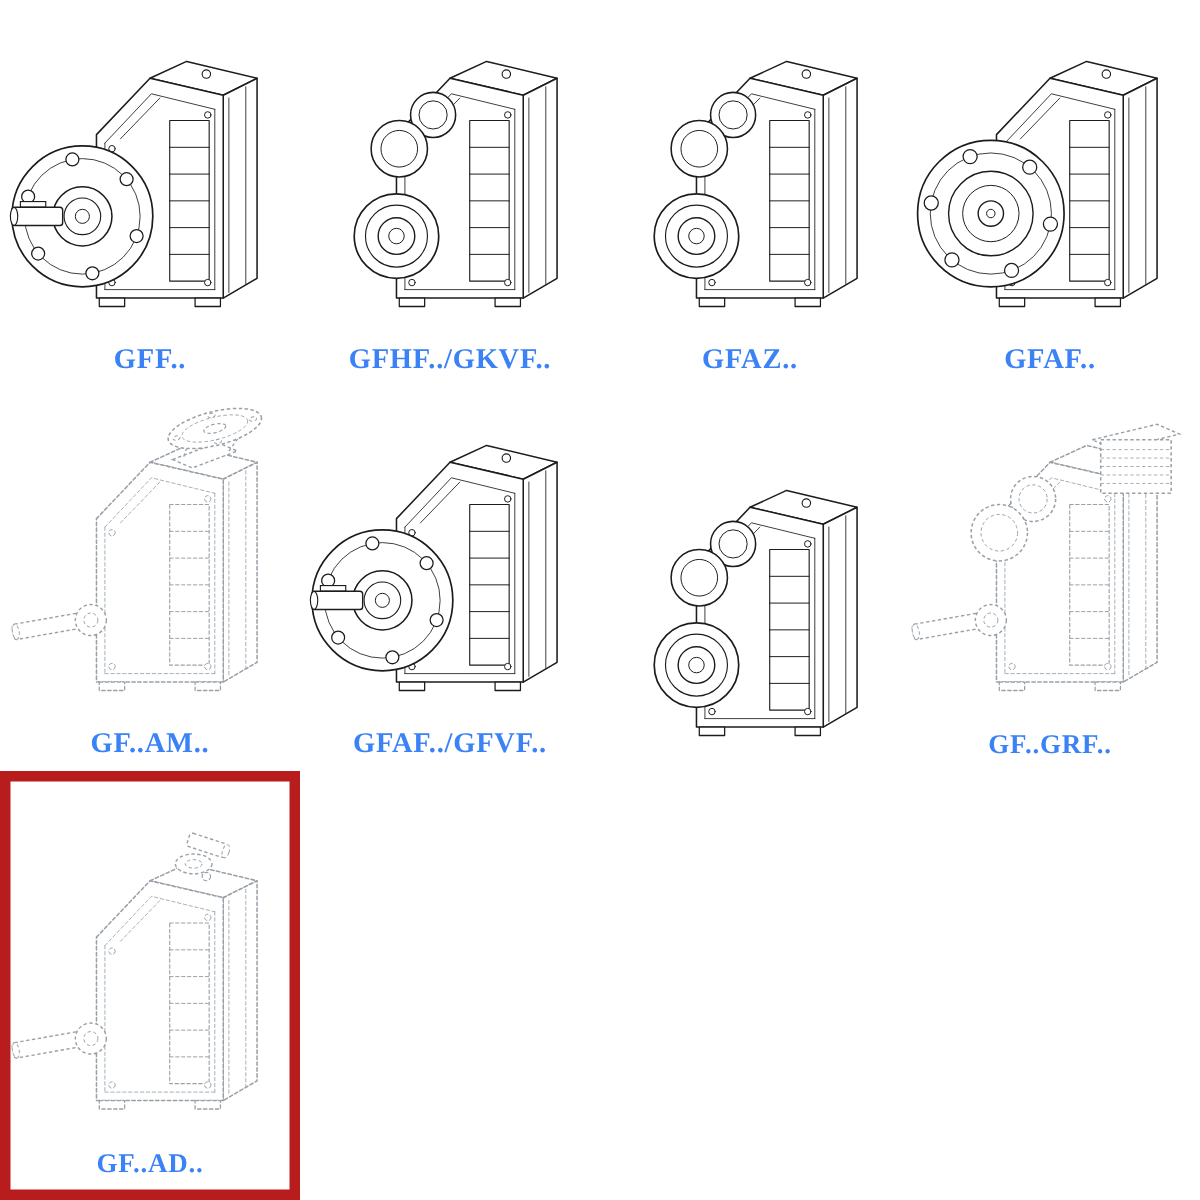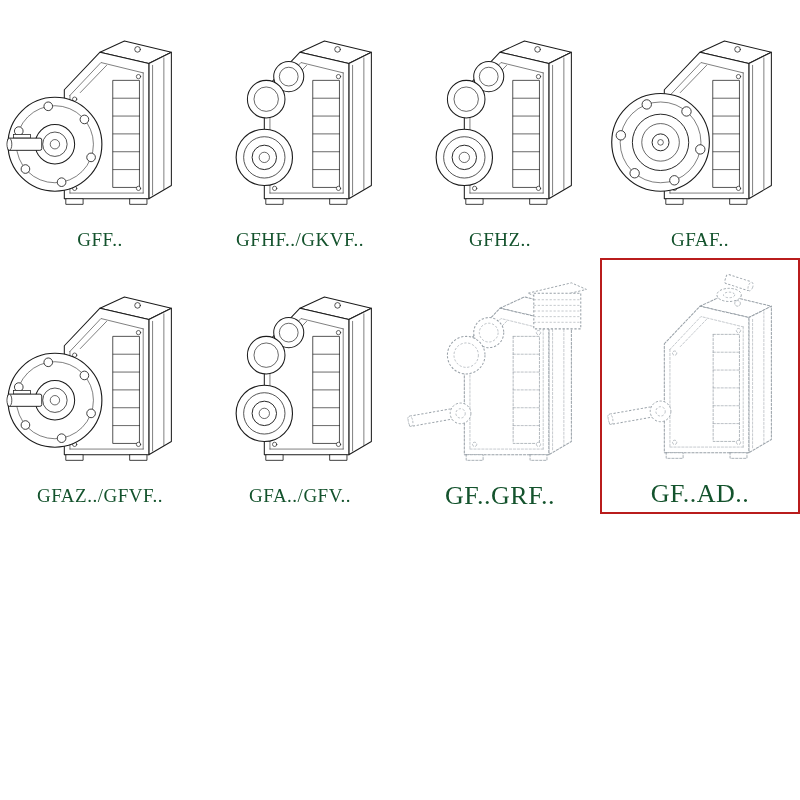--- a/index.html
+++ b/index.html
@@ -9,36 +9,36 @@
     display:grid;
     grid-template-columns:repeat(4,200px);
     grid-template-rows:258px 256px 286px;
     background:#ffffff;
   }
   .cell {
     display:flex; flex-direction:column;
     align-items:center; justify-content:flex-end;
     padding-bottom:3px;
   }
-  .cell.boxed { border:2px solid #b91c1c; }
+  .cell.boxed { border:7px solid #b91c1c; }
   .drawing { width:188px; height:216px; flex:0 0 auto; }
   .solid { color:#1c1c1c; }
   .faded { color:#99a1a8; }
   .faded use { stroke-dasharray:2.4 1.8; }
   .label {
     font-family:"Liberation Serif", serif;
-    font-weight:normal;
+    font-weight:bold;
     font-size:19px;
     letter-spacing:0.5px;
-    color:#14532d;
+    color:#3b82f6;
     height:30px;
     display:flex; align-items:center; justify-content:center;
     white-space:nowrap;
   }
-  .label.lg { font-size:26px; }
+  .label.lg { font-size:18px; }
   .defs-holder { position:absolute; width:0; height:0; overflow:hidden; }
 </style>
 </head>
 <body>
 
 <svg class="defs-holder" aria-hidden="true">
   <defs>
     <g id="housing" stroke="currentColor" stroke-linejoin="round" stroke-linecap="round">
       <polygon points="100,46 126,34 176,46 152,58" fill="#fff" stroke-width="1.1"></polygon>
       <polygon points="152,58 176,46 176,188 152,202" fill="#fff" stroke-width="1.1"></polygon>
@@ -212,50 +212,57 @@
     </svg>
     <div class="label">GFHF../GKVF..</div>
   </div>
 
   <div class="cell">
     <svg class="drawing solid" viewBox="0 0 200 230">
       <use href="#housing"></use>
         <use href="#twin-bores"></use>
         <use href="#output-rings"></use>
     </svg>
-    <div class="label">GFHZ..</div>
+    <div class="label">GFAZ..</div>
   </div>
 
   <div class="cell">
     <svg class="drawing solid" viewBox="0 0 200 230">
       <use href="#housing"></use>
         <use href="#flange-face"></use>
     </svg>
     <div class="label">GFAF..</div>
   </div>
 
 
 
+  <div class="cell">
+    <svg class="drawing faded" viewBox="0 0 200 230">
+      <use href="#housing"></use>
+        <use href="#top-flange"></use>
+        <use href="#side-shaft"></use>
+    </svg>
+    <div class="label">GF..AM..</div>
+  </div>
 
 
   <div class="cell">
     <svg class="drawing solid" viewBox="0 0 200 230">
       <use href="#housing"></use>
         <use href="#flange-shaft"></use>
     </svg>
-    <div class="label">GFAZ../GFVF..</div>
+    <div class="label">GFAF../GFVF..</div>
   </div>
 
   <div class="cell">
     <svg class="drawing solid" viewBox="0 0 200 230">
       <use href="#housing"></use>
         <use href="#twin-bores"></use>
         <use href="#output-rings"></use>
     </svg>
-    <div class="label">GFA../GFV..</div>
   </div>
 
   <div class="cell">
     <svg class="drawing faded" viewBox="0 0 200 230">
       <use href="#housing"></use>
         <use href="#twin-bores"></use>
         <use href="#gbox"></use>
         <use href="#side-shaft"></use>
     </svg>
     <div class="label lg">GF..GRF..</div>

